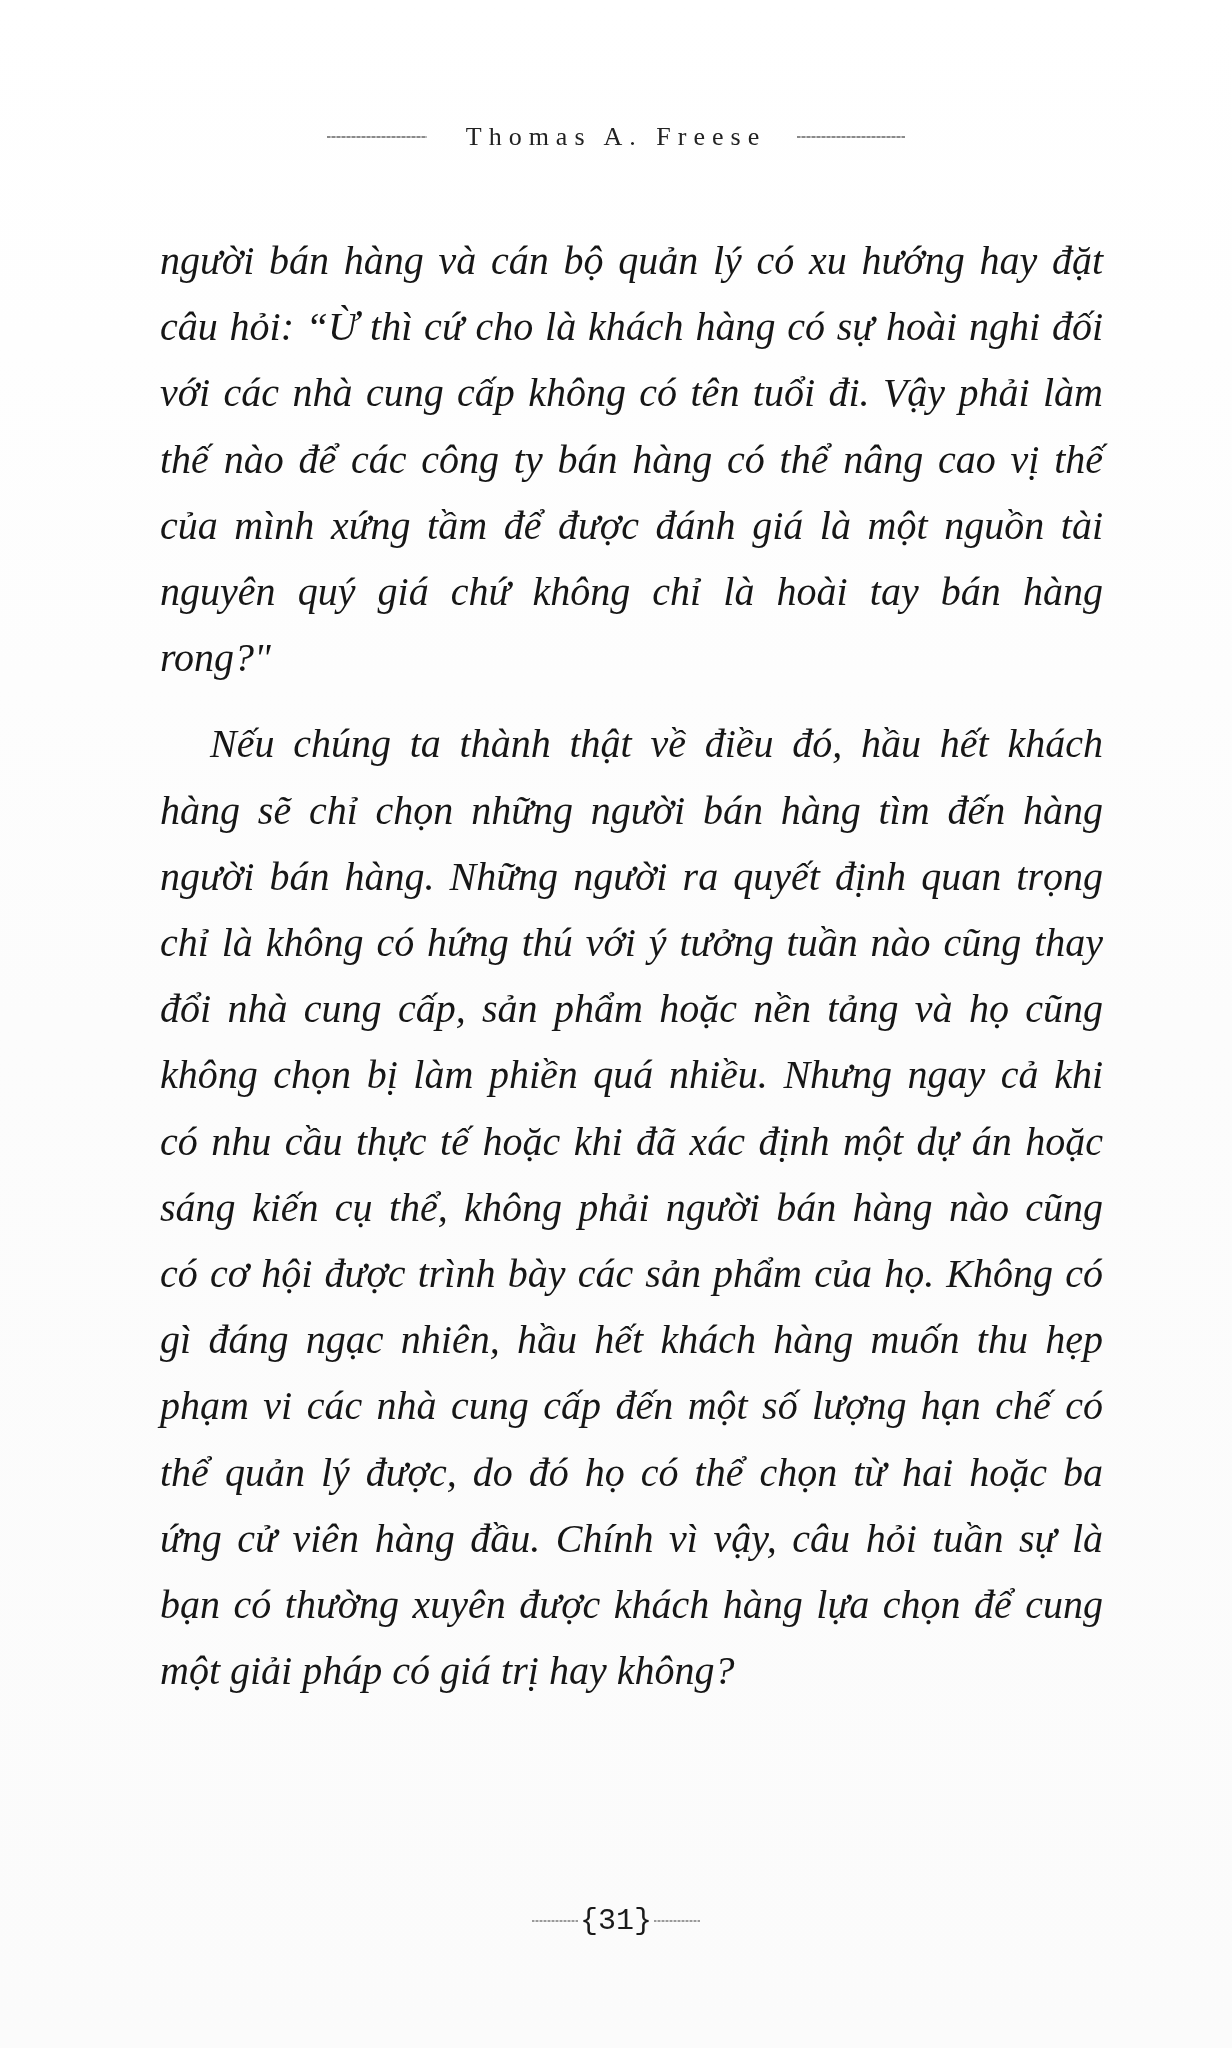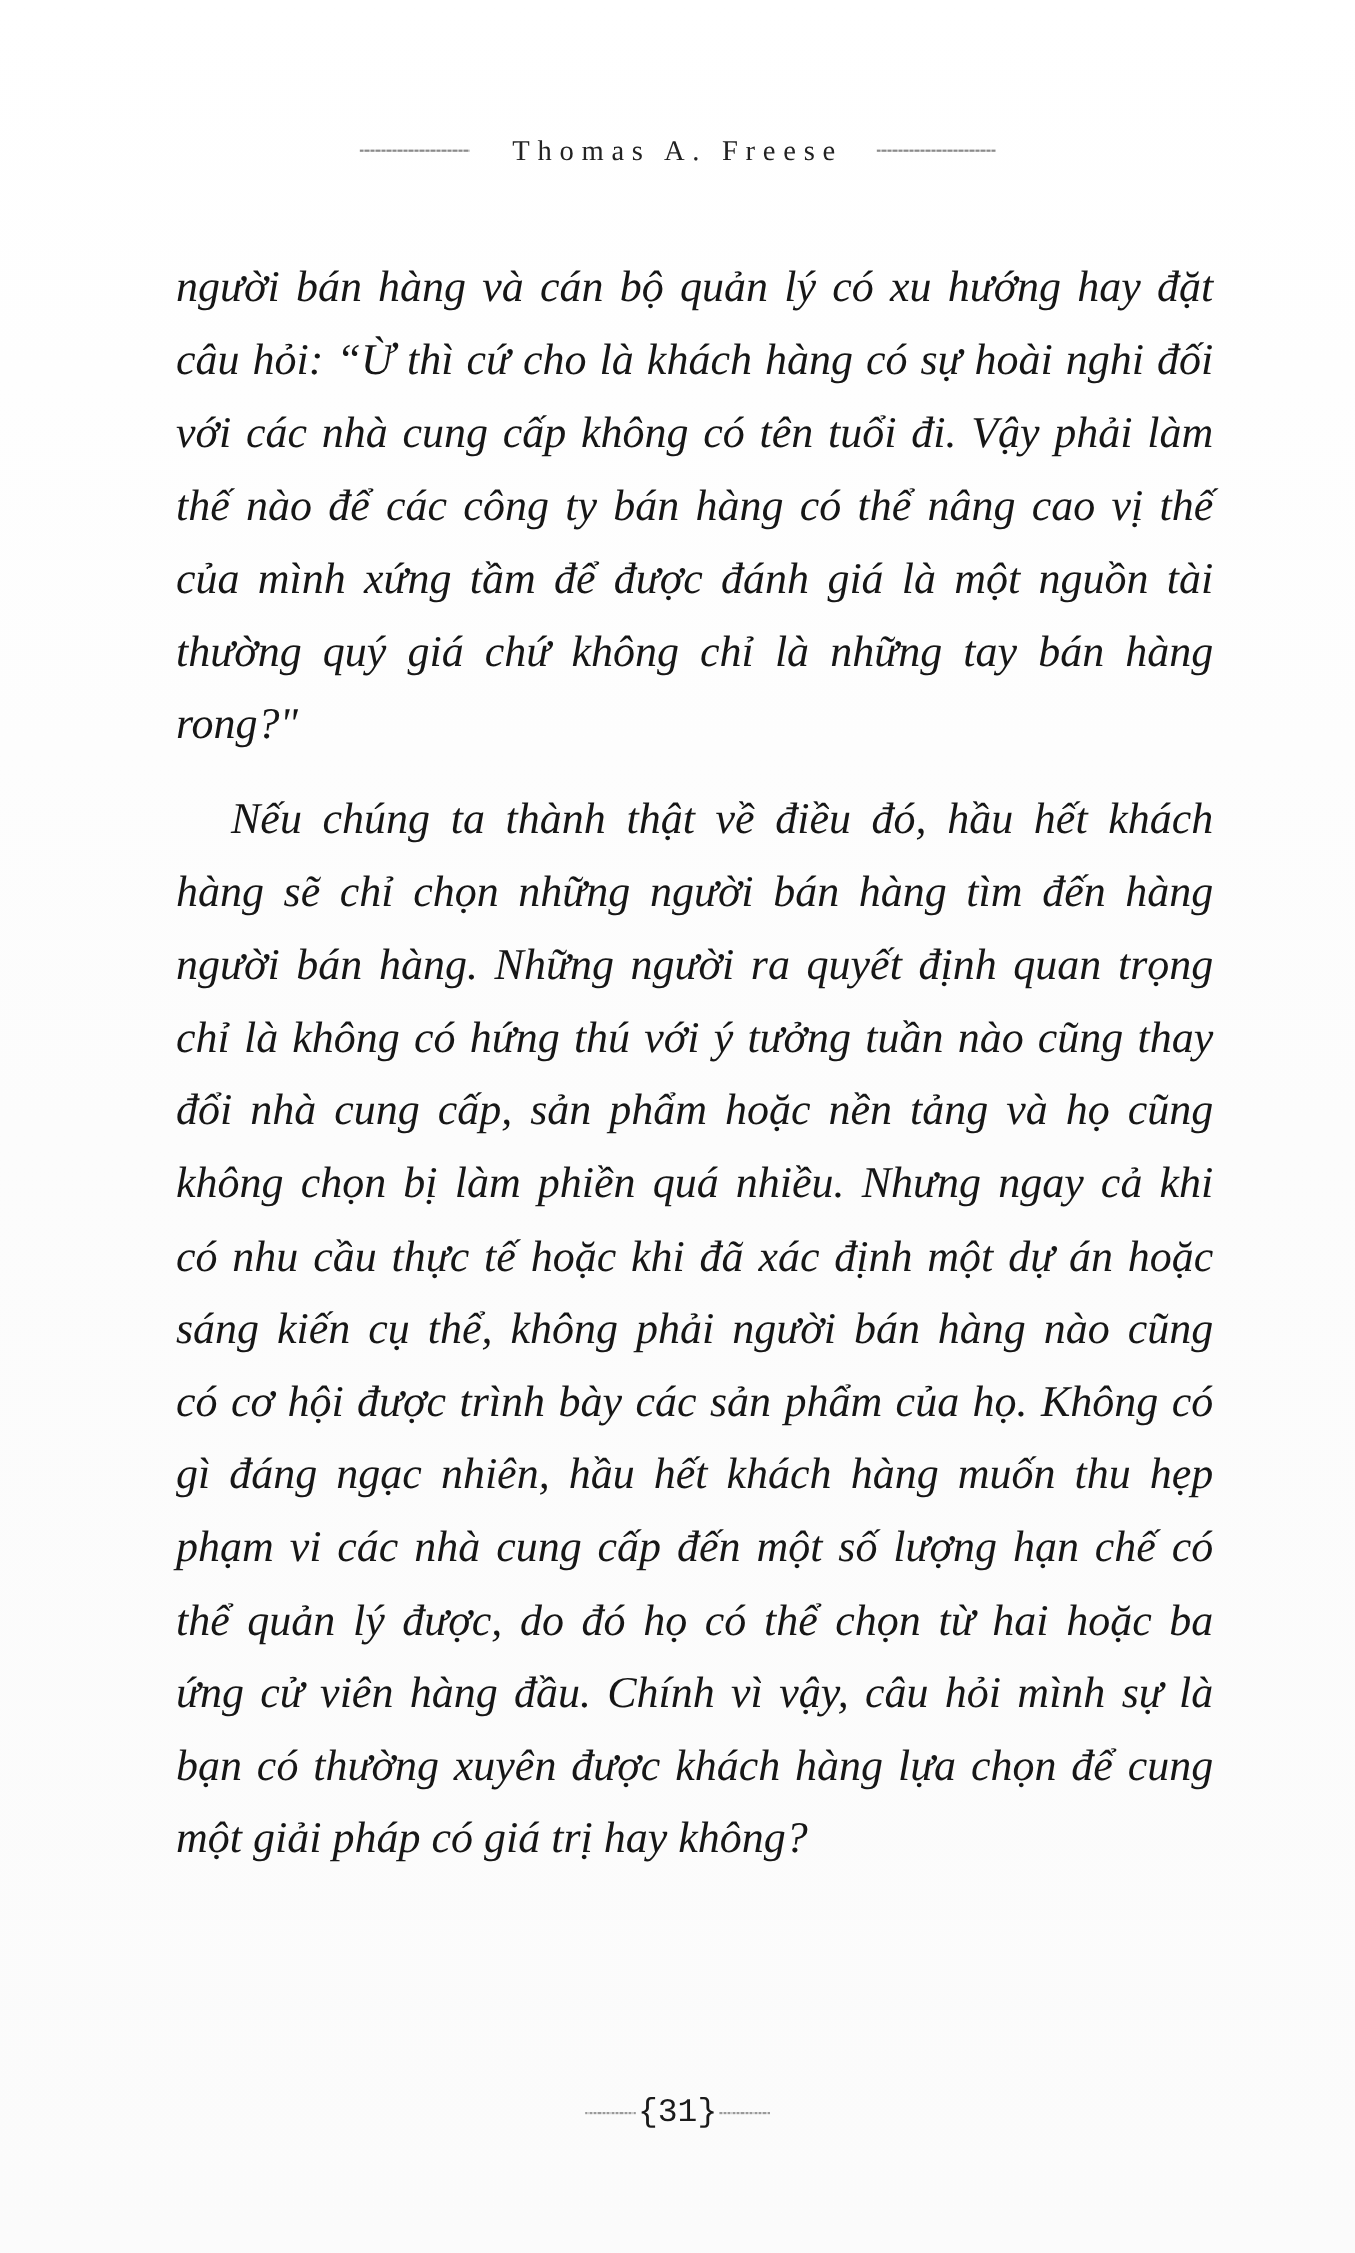--- a/index.html
+++ b/index.html
@@ -100,38 +100,38 @@
     <span class="header-rule right"></span>
   </div>
 
   <div class="body-text">
     <p>
       <span class="line">người bán hàng và cán bộ quản lý có xu hướng hay đặt</span>
       <span class="line">câu hỏi: “Ừ thì cứ cho là khách hàng có sự hoài nghi đối</span>
       <span class="line">với các nhà cung cấp không có tên tuổi đi. Vậy phải làm</span>
       <span class="line">thế nào để các công ty bán hàng có thể nâng cao vị thế</span>
       <span class="line">của mình xứng tầm để được đánh giá là một nguồn tài</span>
-      <span class="line">thường quý giá chứ không chỉ là những tay bán hàng</span>
+      <span class="line">nguyên quý giá chứ không chỉ là hoài tay bán hàng</span>
       <span class="line last">rong?"</span>
     </p>
     <div class="para-gap"></div>
     <p>
       <span class="line indent">Nếu chúng ta thành thật về điều đó, hầu hết khách</span>
       <span class="line">hàng sẽ chỉ chọn những người bán hàng tìm đến hàng</span>
       <span class="line">người bán hàng. Những người ra quyết định quan trọng</span>
       <span class="line">chỉ là không có hứng thú với ý tưởng tuần nào cũng thay</span>
       <span class="line">đổi nhà cung cấp, sản phẩm hoặc nền tảng và họ cũng</span>
       <span class="line">không chọn bị làm phiền quá nhiều. Nhưng ngay cả khi</span>
       <span class="line">có nhu cầu thực tế hoặc khi đã xác định một dự án hoặc</span>
       <span class="line">sáng kiến cụ thể, không phải người bán hàng nào cũng</span>
       <span class="line">có cơ hội được trình bày các sản phẩm của họ. Không có</span>
       <span class="line">gì đáng ngạc nhiên, hầu hết khách hàng muốn thu hẹp</span>
       <span class="line">phạm vi các nhà cung cấp đến một số lượng hạn chế có</span>
       <span class="line">thể quản lý được, do đó họ có thể chọn từ hai hoặc ba</span>
-      <span class="line">ứng cử viên hàng đầu. Chính vì vậy, câu hỏi mình sự là</span>
+      <span class="line">ứng cử viên hàng đầu. Chính vì vậy, câu hỏi tuần sự là</span>
       <span class="line">bạn có thường xuyên được khách hàng lựa chọn để cung</span>
       <span class="line last">một giải pháp có giá trị hay không?</span>
     </p>
   </div>
 
   <div class="folio">
     <span class="folio-rule"></span>
     <span class="folio-num">{31}</span>
     <span class="folio-rule"></span>
   </div>

